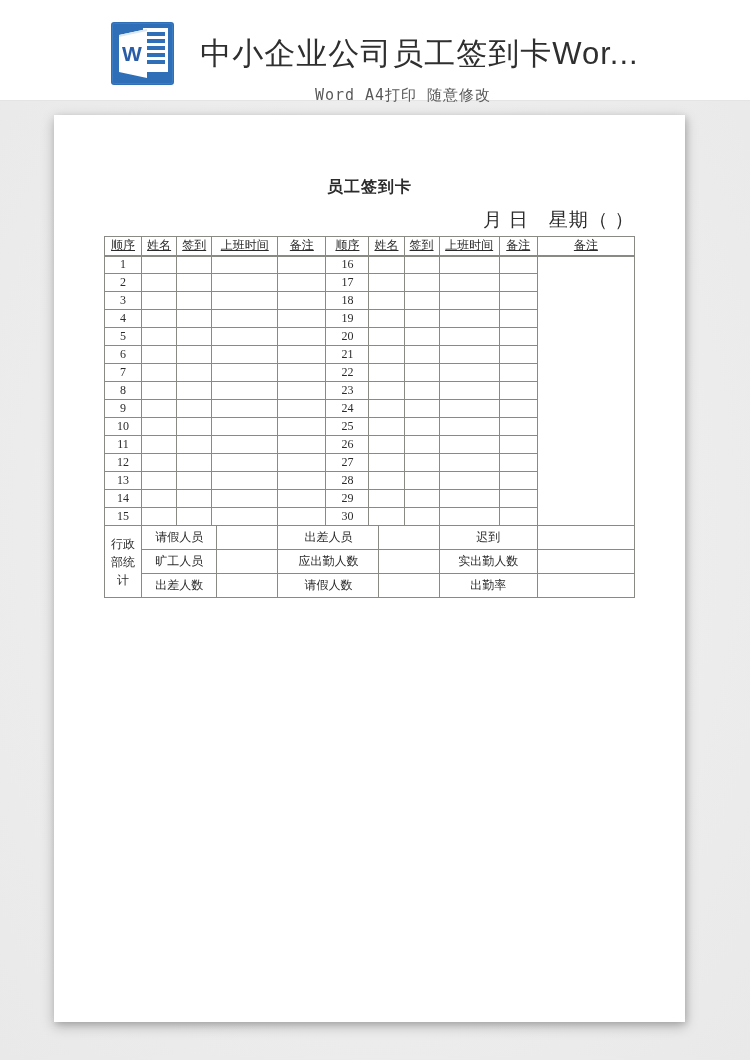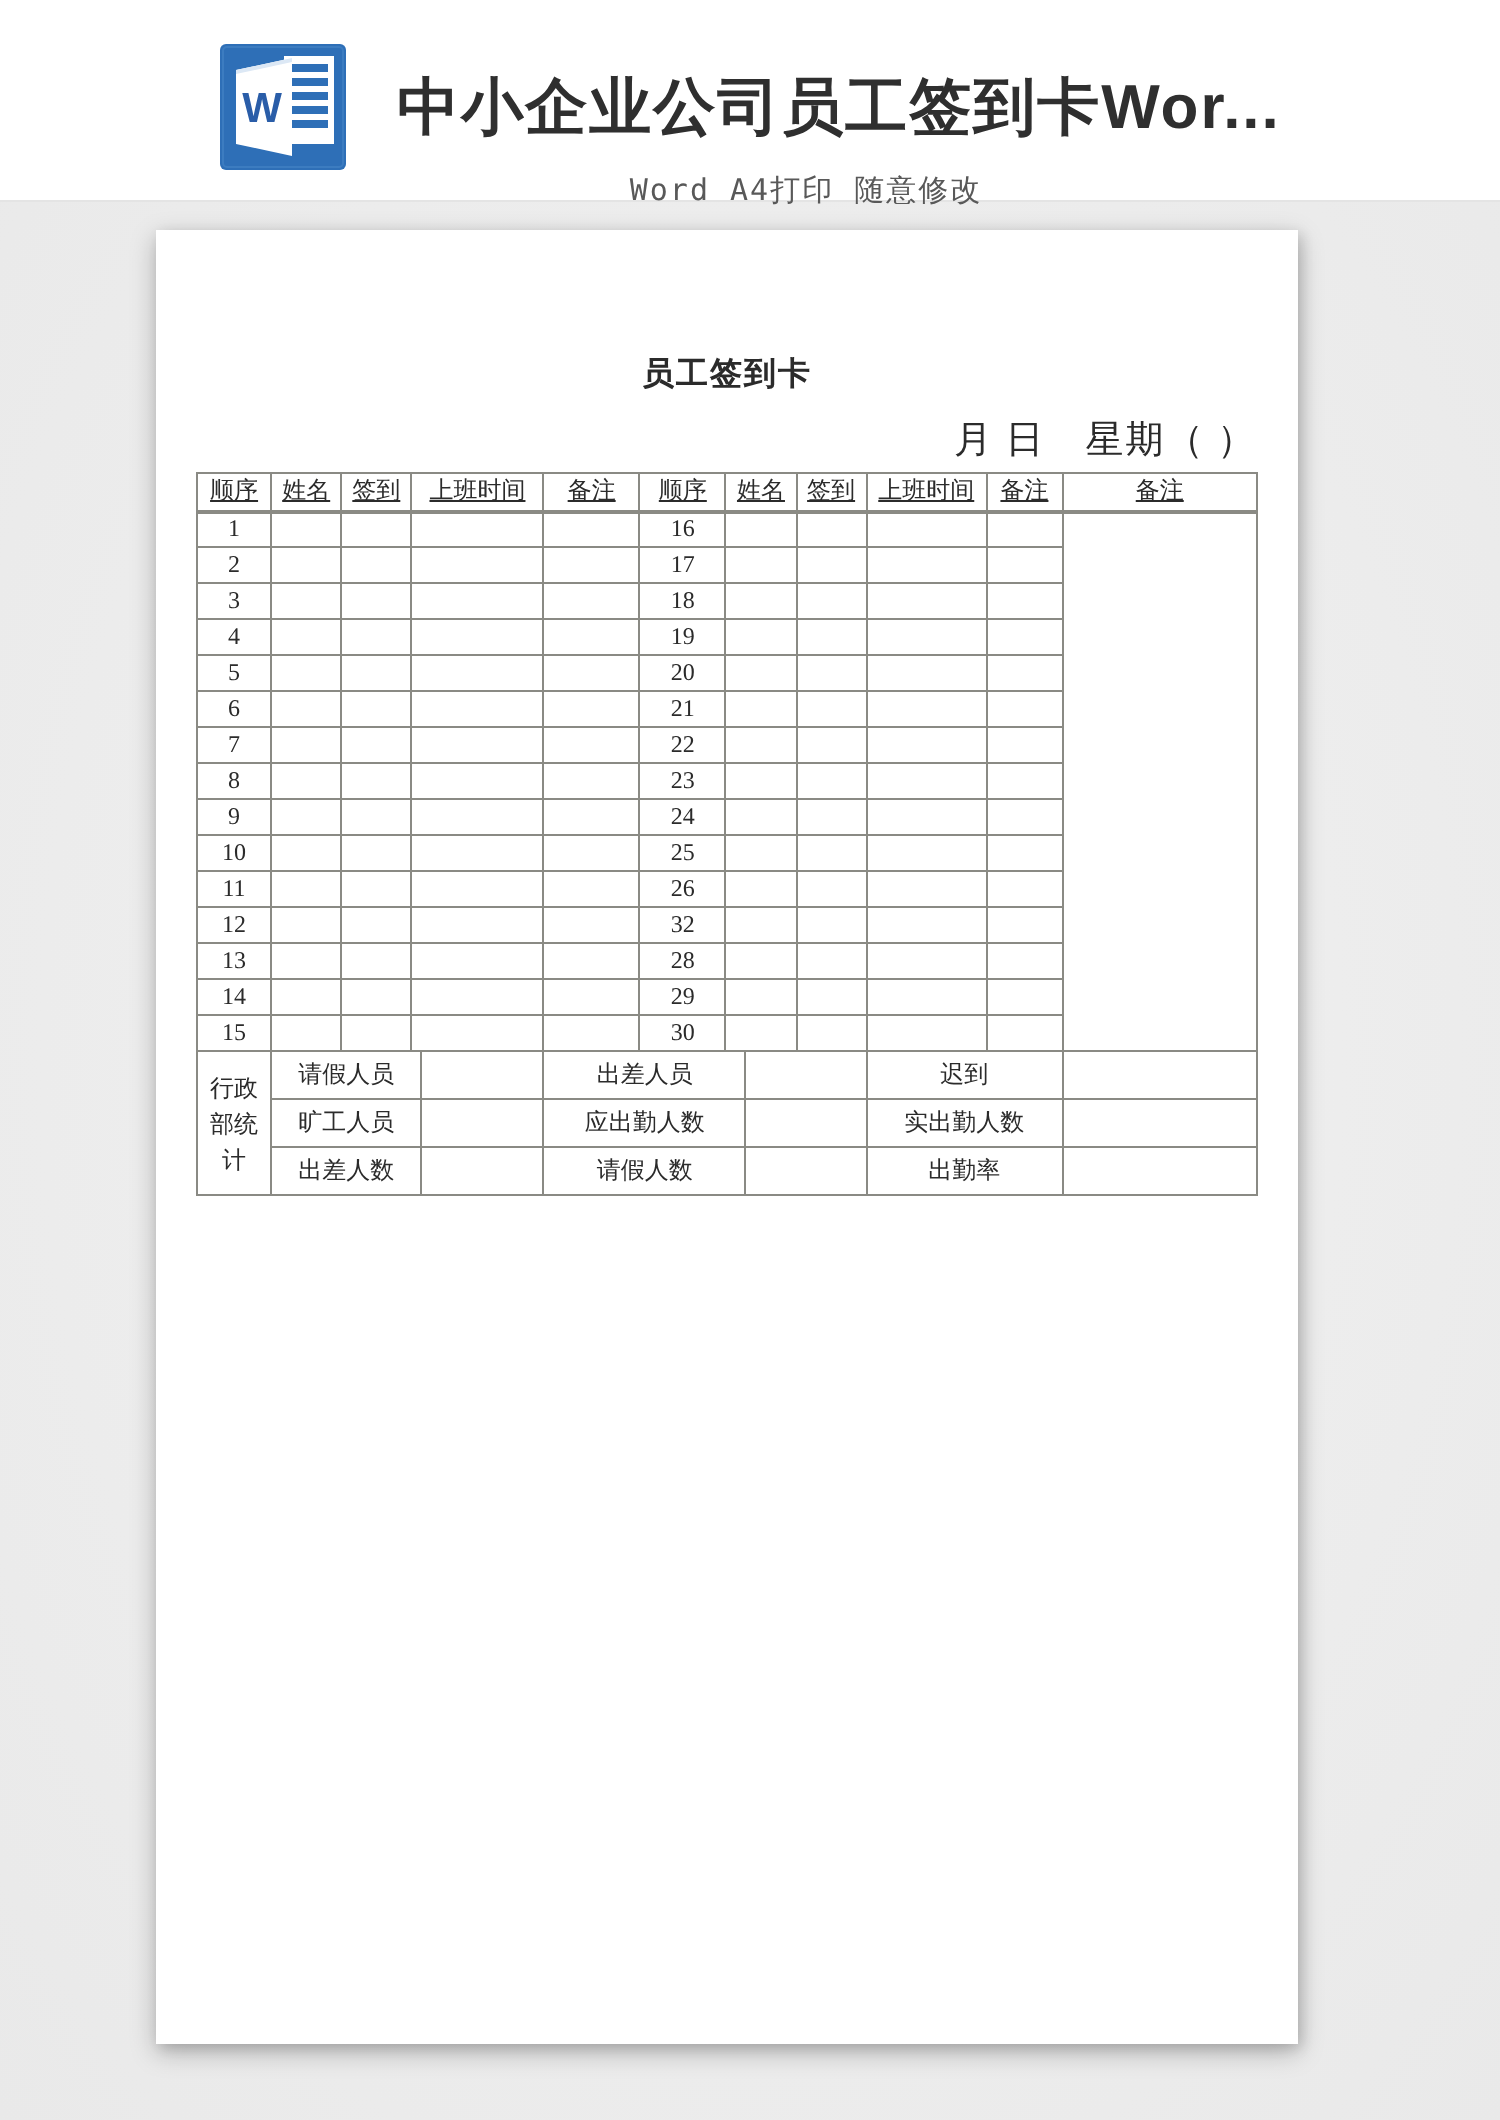--- a/index.html
+++ b/index.html
@@ -21,45 +21,44 @@
   .title-row {
     display: flex;
     align-items: center;
     justify-content: center;
     padding-top: 22px;
     gap: 26px;
   }
   .word-icon { width: 63px; height: 63px; flex: 0 0 auto; }
   .main-title {
     font-size: 31px;
-    font-weight: 700;
+    font-weight: 400;
     color: #2f2f2f;
     letter-spacing: 1px;
     white-space: nowrap;
   }
   .sub-title {
     text-align: center;
     font-family: "DejaVu Sans Mono", "Liberation Mono", monospace;
     font-size: 15px;
     color: #595959;
     letter-spacing: 1px;
     margin-top: 1px;
     transform: translateX(28px);
   }
 
   
   .page {
     position: absolute;
     left: 54px;
     top: 115px;
-    width: 571px;
+    width: 631px;
     height: 907px;
     background: #ffffff;
     box-shadow: 0 4px 12px rgba(0,0,0,0.25), 2px 2px 6px rgba(0,0,0,0.12);
-    margin-left: 24px;
   }
   .doc-area {
     font-family: "Liberation Serif", "DejaVu Serif", serif;
     color: #2b2b2b;
   }
   .doc-title {
     padding-top: 62px;
     text-align: center;
     font-size: 16px;
     font-weight: 700;
@@ -308,21 +307,21 @@
             <td></td>
             <td></td>
             <td></td>
           </tr>
           <tr>
             <td class="num">12</td>
             <td></td>
             <td></td>
             <td colspan="2"></td>
             <td></td>
-            <td class="num">32</td>
+            <td class="num">27</td>
             <td colspan="2"></td>
             <td></td>
             <td></td>
             <td></td>
           </tr>
           <tr>
             <td class="num">13</td>
             <td></td>
             <td></td>
             <td colspan="2"></td>

